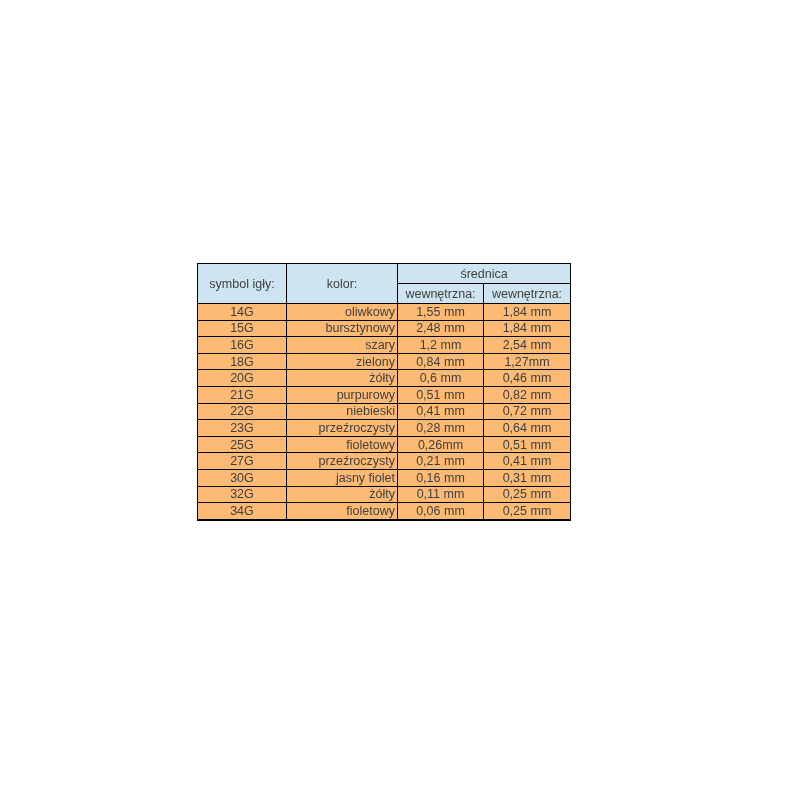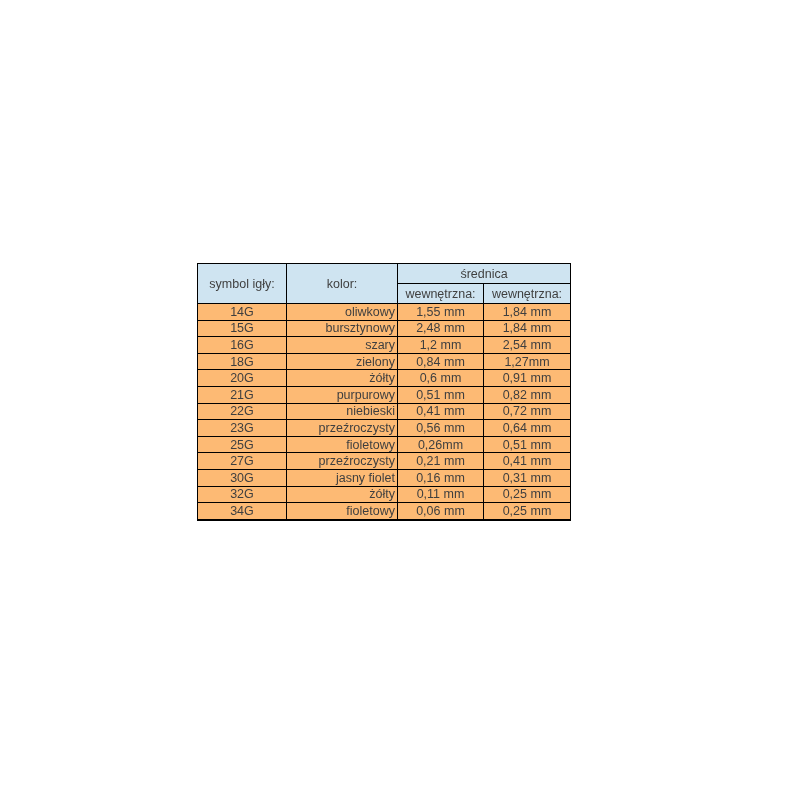--- a/index.html
+++ b/index.html
@@ -101,38 +101,38 @@
         <tr>
           <td>18G</td>
           <td class="kolor">zielony</td>
           <td>0,84 mm</td>
           <td>1,27mm</td>
         </tr>
         <tr>
           <td>20G</td>
           <td class="kolor">żółty</td>
           <td>0,6 mm</td>
-          <td>0,91 mm</td>
+          <td>0,46 mm</td>
         </tr>
         <tr>
           <td>21G</td>
           <td class="kolor">purpurowy</td>
           <td>0,51 mm</td>
           <td>0,82 mm</td>
         </tr>
         <tr>
           <td>22G</td>
           <td class="kolor">niebieski</td>
           <td>0,41 mm</td>
           <td>0,72 mm</td>
         </tr>
         <tr>
           <td>23G</td>
           <td class="kolor">przeźroczysty</td>
-          <td>0,56 mm</td>
+          <td>0,28 mm</td>
           <td>0,64 mm</td>
         </tr>
         <tr>
           <td>25G</td>
           <td class="kolor">fioletowy</td>
           <td>0,26mm</td>
           <td>0,51 mm</td>
         </tr>
         <tr>
           <td>27G</td>

